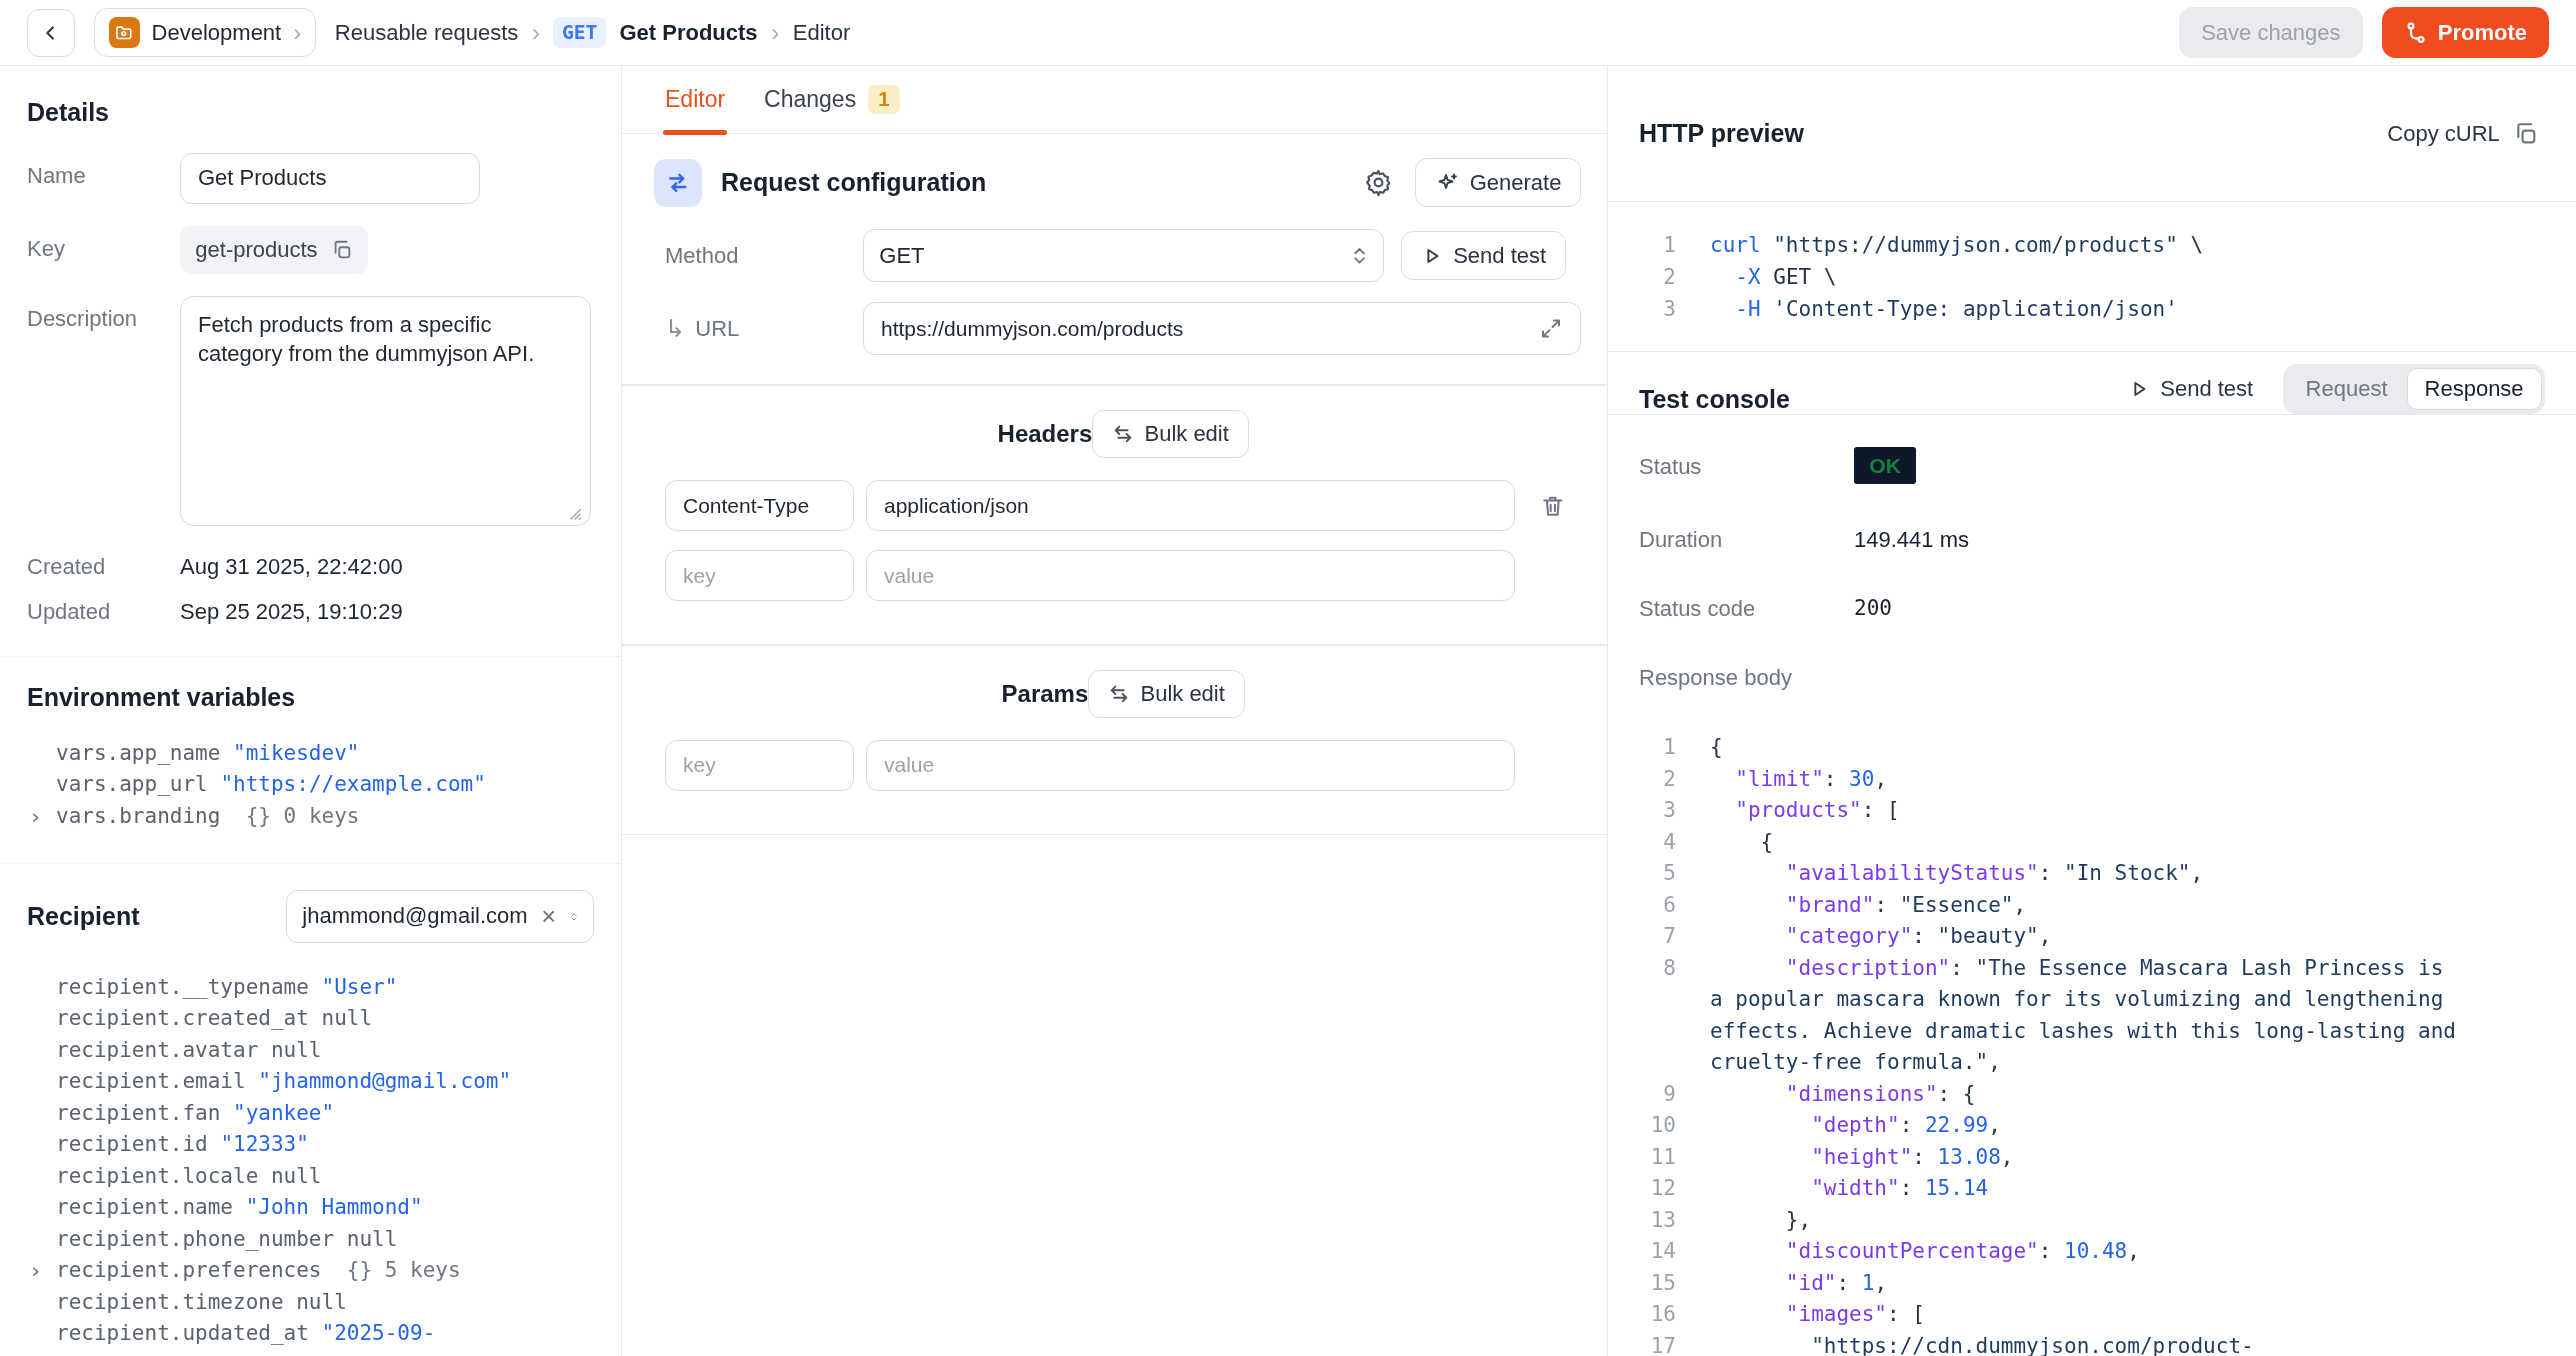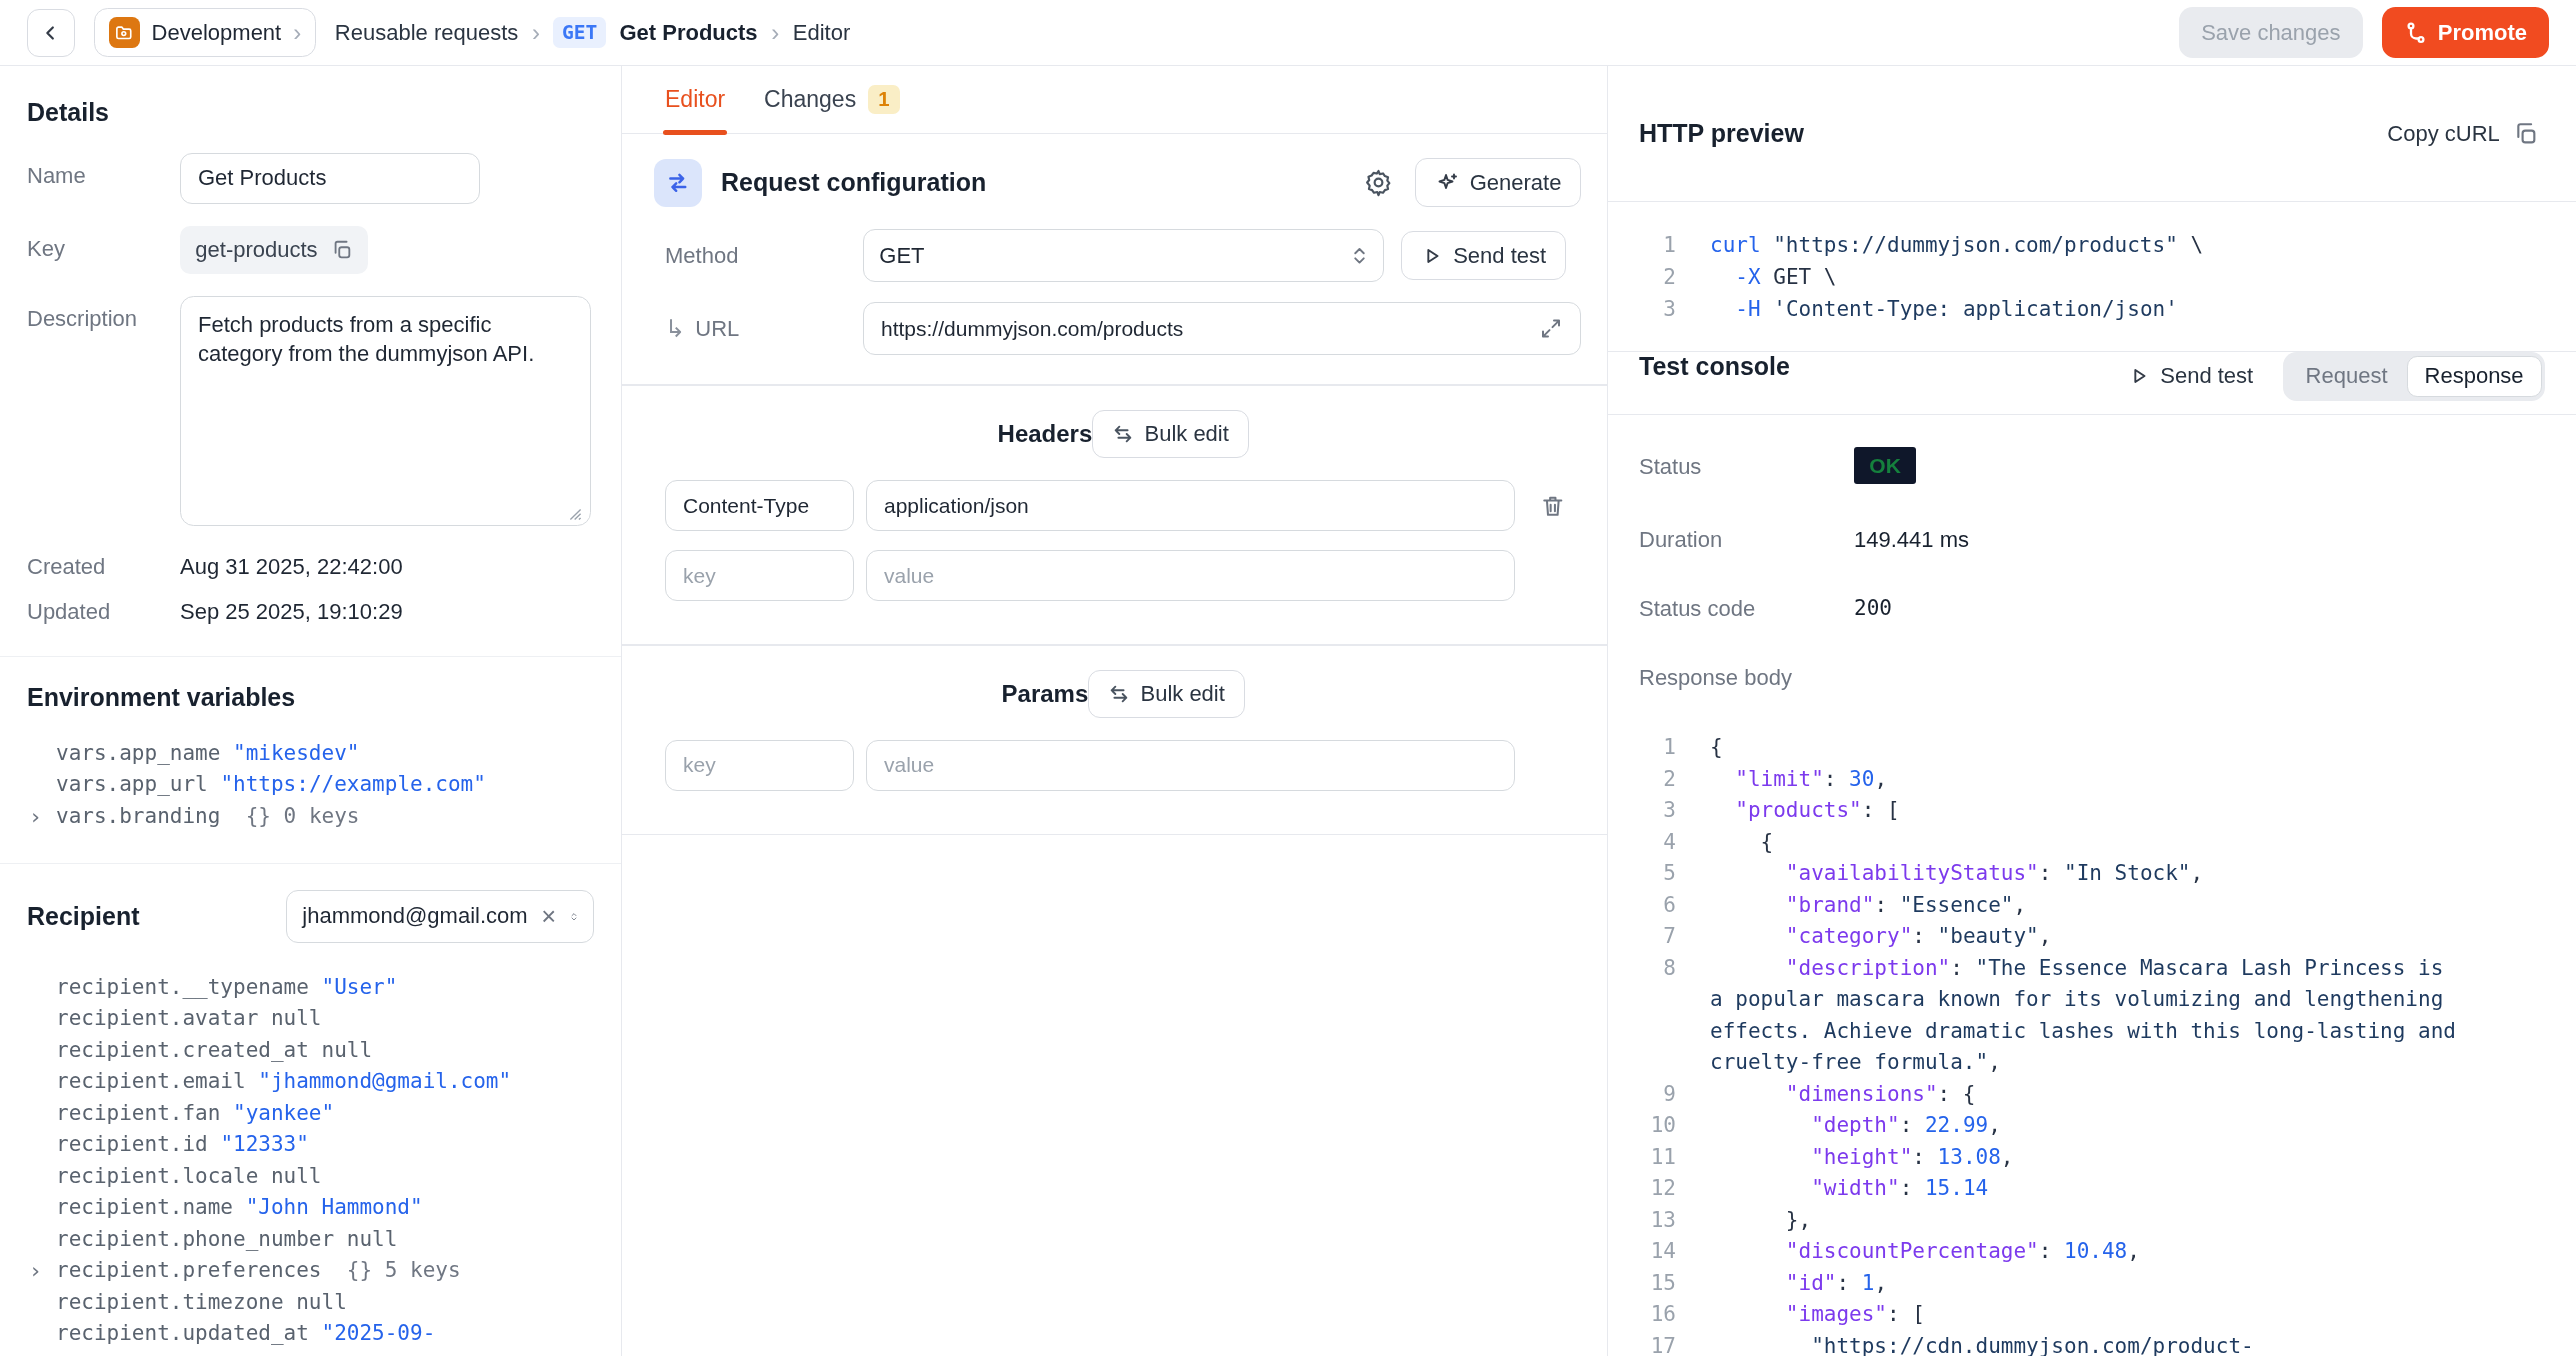--- a/index.html
+++ b/index.html
@@ -110,21 +110,21 @@
   .codeblock{padding:27px 31px 25.6px;border-bottom:1.7px solid #e7e9ee;flex:none}
   .cl{display:flex;line-height:32px;font-size:21px;font-family:"DejaVu Sans Mono","Liberation Mono",monospace}
   .ln{width:37px;text-align:right;color:#9aa2ac;margin-right:34px;flex:none}
   .ct{white-space:pre-wrap;overflow-wrap:break-word;min-width:0}
   .tk-kw{color:#2563eb}
   .tk-str{color:#1e3a5f}
   .tk-key{color:#7c3aed}
   .tk-num{color:#2563eb}
   .tk-pl{color:#273244}
 
-  .tc-head{display:flex;align-items:flex-start;justify-content:space-between;padding:0 31px;height:63px;border-bottom:1.7px solid #e7e9ee;flex:none}
+  .tc-head{display:flex;align-items:flex-end;justify-content:space-between;padding:0 31px;height:63px;border-bottom:1.7px solid #e7e9ee;flex:none}
   .tc-title{font-size:25px;font-weight:700;color:#18212e}
   .tc-right{display:flex;align-items:center;gap:24px}
   .sendtest2{display:flex;gap:10.2px;align-items:center;font-size:22px;color:#2a3441;background:none;border:none;cursor:pointer;font-family:inherit}
   .seg{background:#e9ebef;border-radius:13.6px;padding:3.4px;display:flex;align-items:center}
   .seg-btn{border:none;background:none;padding:8.5px 19px;font-size:22px;color:#6f7682;cursor:pointer;border-radius:10.2px;font-family:inherit}
   .seg-btn.on{background:#fff;border:1.7px solid #d6dade;color:#18212e;font-weight:500;padding:6.8px 17px}
 
   .fields{padding:39px 31px 0;flex:none}
   .frow2{display:flex;align-items:flex-start;margin-bottom:43px}
   .flabel2{width:215px;flex:none;color:#6f7682;font-size:22px}
@@ -238,22 +238,22 @@
         <div class="selectbox recipient-select">
           <span class="val">jhammond@gmail.com</span>
           <span class="clear-x">×</span>
           <svg width="17" height="25.6" viewBox="0 0 20 30" fill="none" stroke="#6f7682" stroke-width="2.2" stroke-linecap="round" stroke-linejoin="round">
               <path d="M5 12l5-5 5 5M5 18l5 5 5-5"></path>
             </svg>
         </div>
       </div>
       <div class="kv">
           <div class="cl"><span class="ct"><span class="tk-var">recipient.__typename </span><span class="tk-blue">"User"</span></span></div>
+          <div class="cl"><span class="ct"><span class="tk-var">recipient.created_at </span><span class="tk-var">null</span></span></div>
           <div class="cl"><span class="ct"><span class="tk-var">recipient.avatar </span><span class="tk-var">null</span></span></div>
-          <div class="cl"><span class="ct"><span class="tk-var">recipient.created_at </span><span class="tk-var">null</span></span></div>
           <div class="cl"><span class="ct"><span class="tk-var">recipient.email </span><span class="tk-blue">"jhammond@gmail.com"</span></span></div>
           <div class="cl"><span class="ct"><span class="tk-var">recipient.fan </span><span class="tk-blue">"yankee"</span></span></div>
           <div class="cl"><span class="ct"><span class="tk-var">recipient.id </span><span class="tk-blue">"12333"</span></span></div>
           <div class="cl"><span class="ct"><span class="tk-var">recipient.locale </span><span class="tk-var">null</span></span></div>
           <div class="cl"><span class="ct"><span class="tk-var">recipient.name </span><span class="tk-blue">"John Hammond"</span></span></div>
           <div class="cl"><span class="ct"><span class="tk-var">recipient.phone_number </span><span class="tk-var">null</span></span></div>
           <div class="cl"><span class="chev">›</span><span class="ct"><span class="tk-var">recipient.preferences</span><span class="tk-dim">  {} 5 keys</span></span></div>
           <div class="cl"><span class="ct"><span class="tk-var">recipient.timezone </span><span class="tk-var">null</span></span></div>
           <div class="cl"><span class="ct"><span class="tk-var">recipient.updated_at </span><span class="tk-blue">"2025-09-23T14:56:31.981Z"</span></span></div>
         </div>

